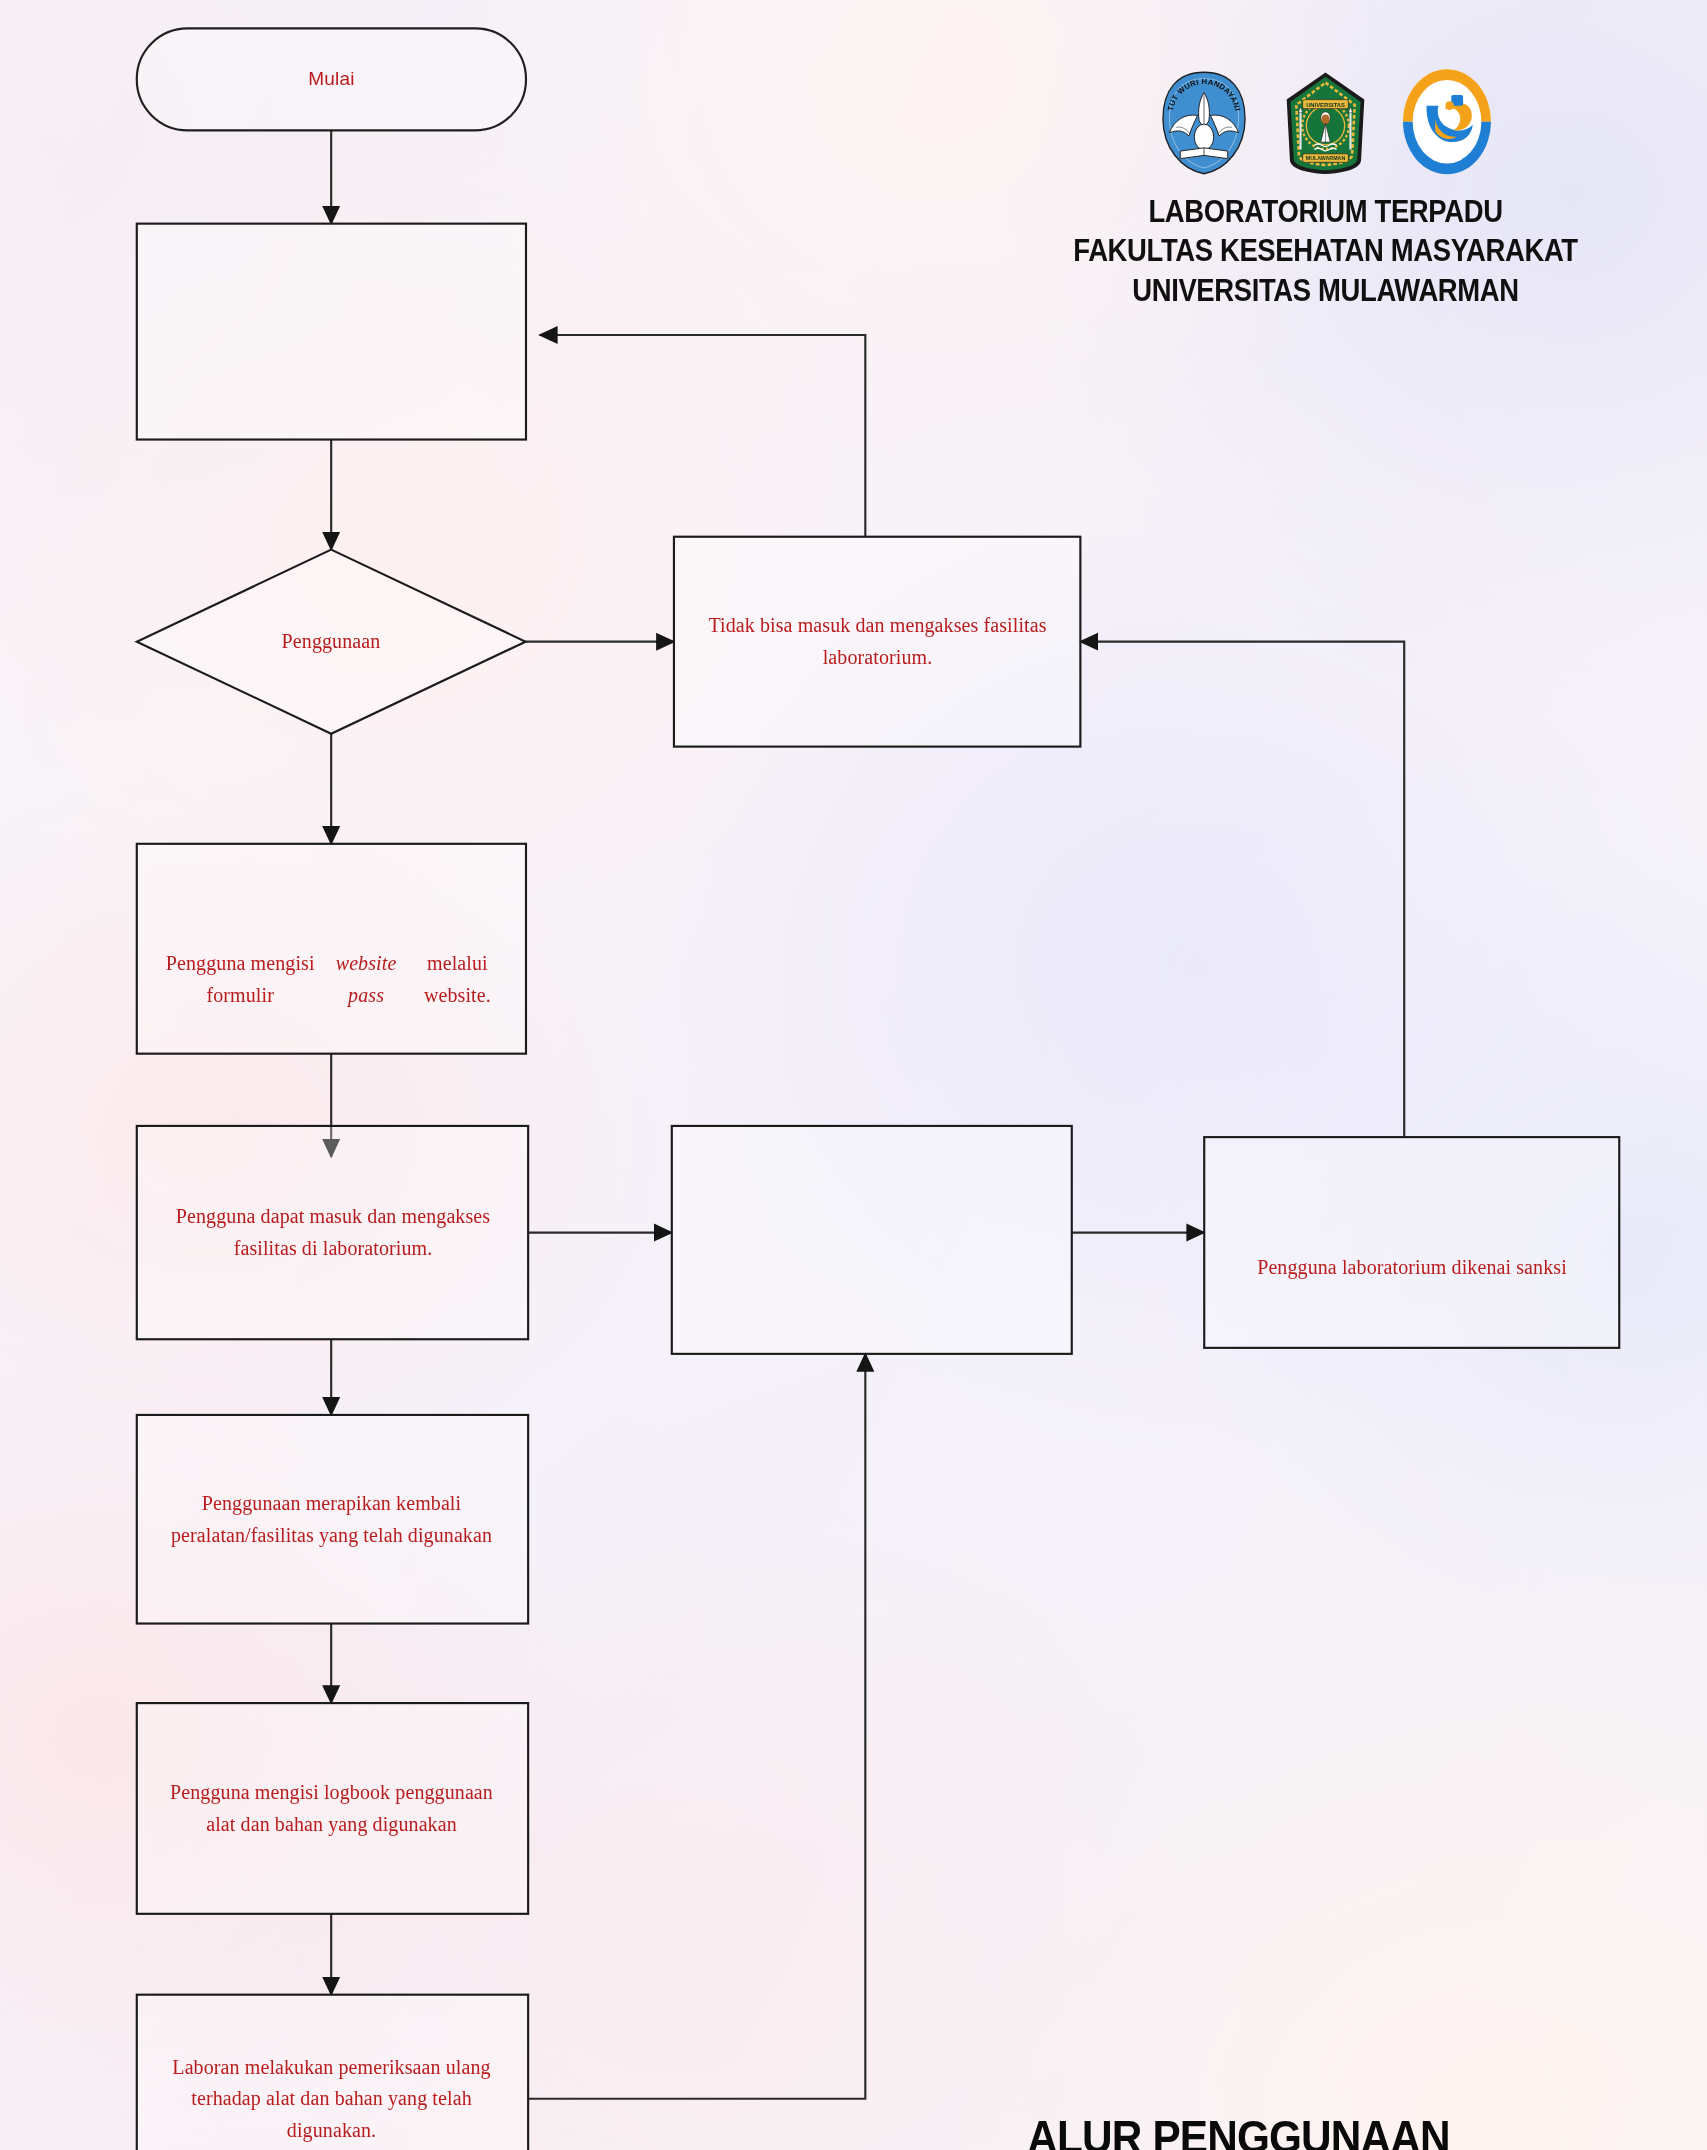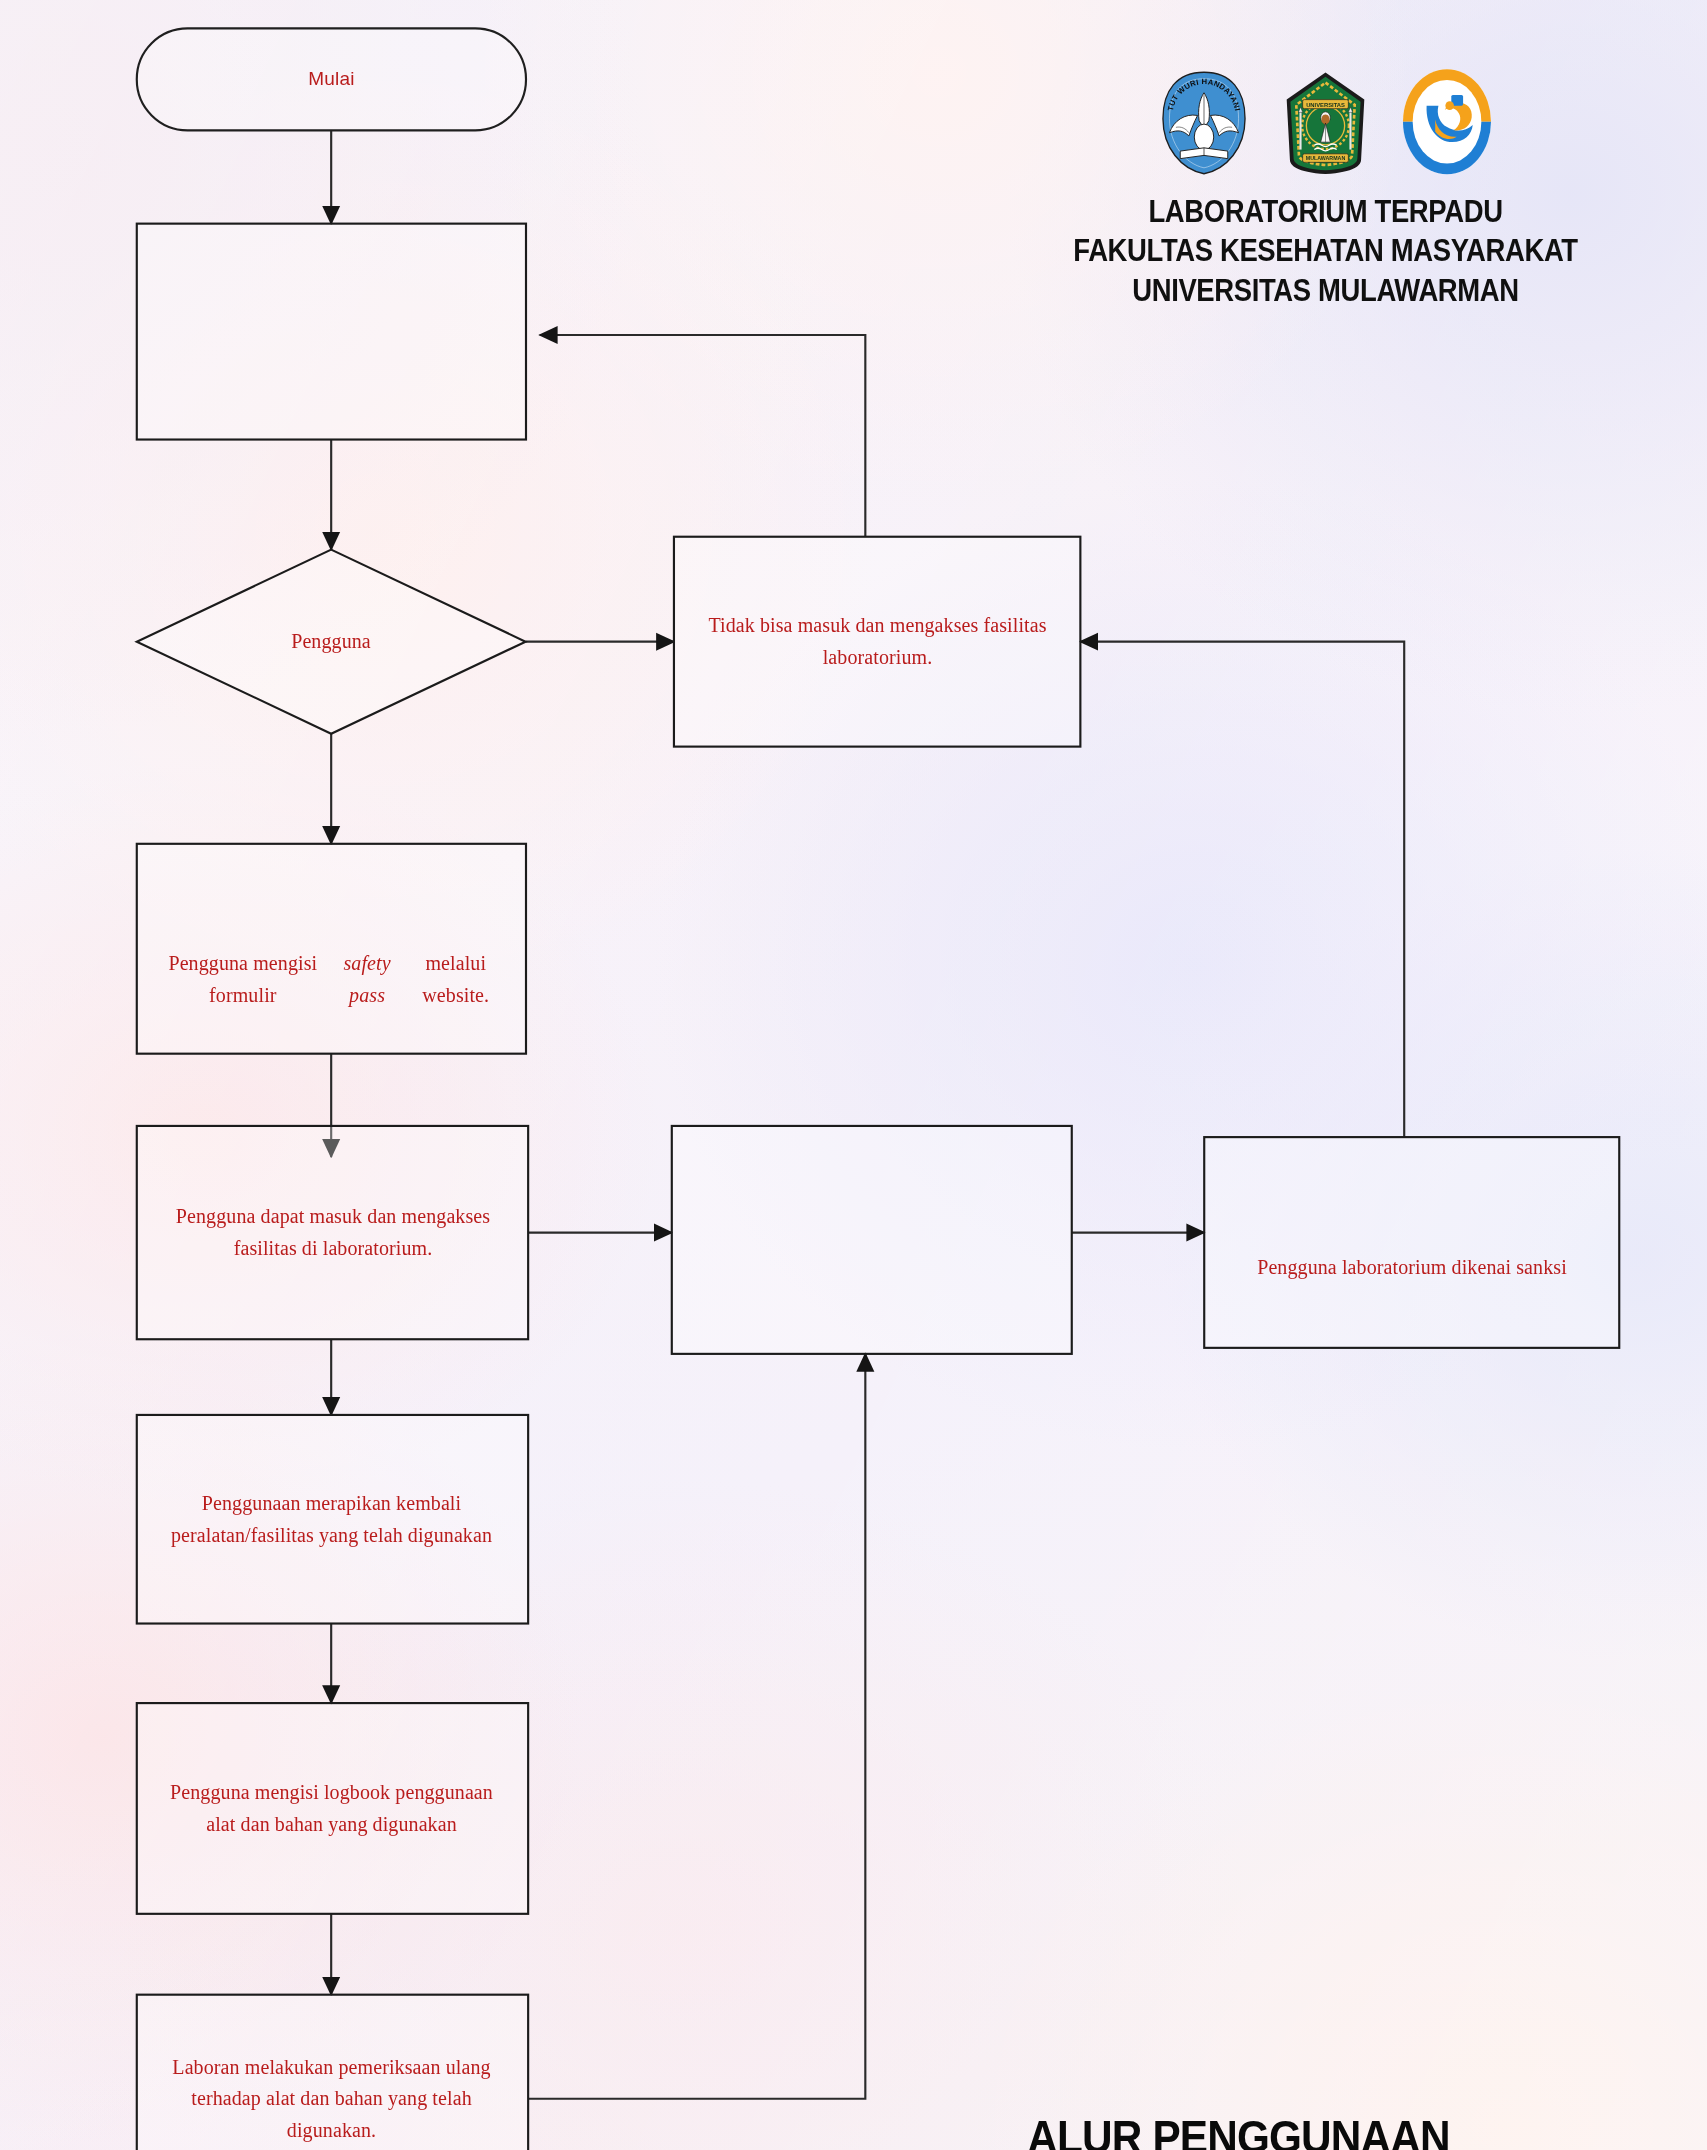--- a/index.html
+++ b/index.html
@@ -201,25 +201,25 @@
     <rect class="node-shape" x="318" y="3960" width="910" height="490"></rect>
 
     <rect class="node-shape" x="318" y="4638" width="910" height="484"></rect>
 
     <rect class="node-term" x="318" y="5320" width="905" height="232" rx="115" ry="115"></rect>
   </svg>
 
   <div class="nodetext term-label" style="left:137px; top:28px;  width:389px; height:102px;">Mulai</div>
 
 
-  <div class="nodetext" style="left:202px; top:598px; width:258px; height:88px;">Pengguna</div>
+  <div class="nodetext" style="left:202px; top:598px; width:258px; height:88px;">Penggunaan</div>
 
   <div class="nodetext" style="left:682px; top:537px; width:391px; height:210px;">Tidak bisa masuk dan mengakses fasilitas laboratorium.</div>
 
-  <div class="nodetext" style="left:142px; top:844px; width:379px; height:210px;margin-top:31px;">Pengguna mengisi formulir <i>safety pass</i> melalui website.</div>
+  <div class="nodetext" style="left:142px; top:844px; width:379px; height:210px;margin-top:31px;">Pengguna mengisi formulir <i>website pass</i> melalui website.</div>
 
   <div class="nodetext" style="left:150px; top:1126px; width:366px; height:213px;">Pengguna dapat masuk dan mengakses fasilitas di laboratorium.</div>
 
 
   <div class="nodetext" style="left:1213px; top:1137px; width:398px; height:261px;">Pengguna laboratorium dikenai sanksi</div>
 
   <div class="nodetext" style="left:142px; top:1415px; width:379px; height:209px;">Penggunaan merapikan kembali peralatan/fasilitas yang telah digunakan</div>
 
   <div class="nodetext" style="left:142px; top:1703px; width:379px; height:211px;">Pengguna mengisi logbook penggunaan alat dan bahan yang digunakan</div>
 

